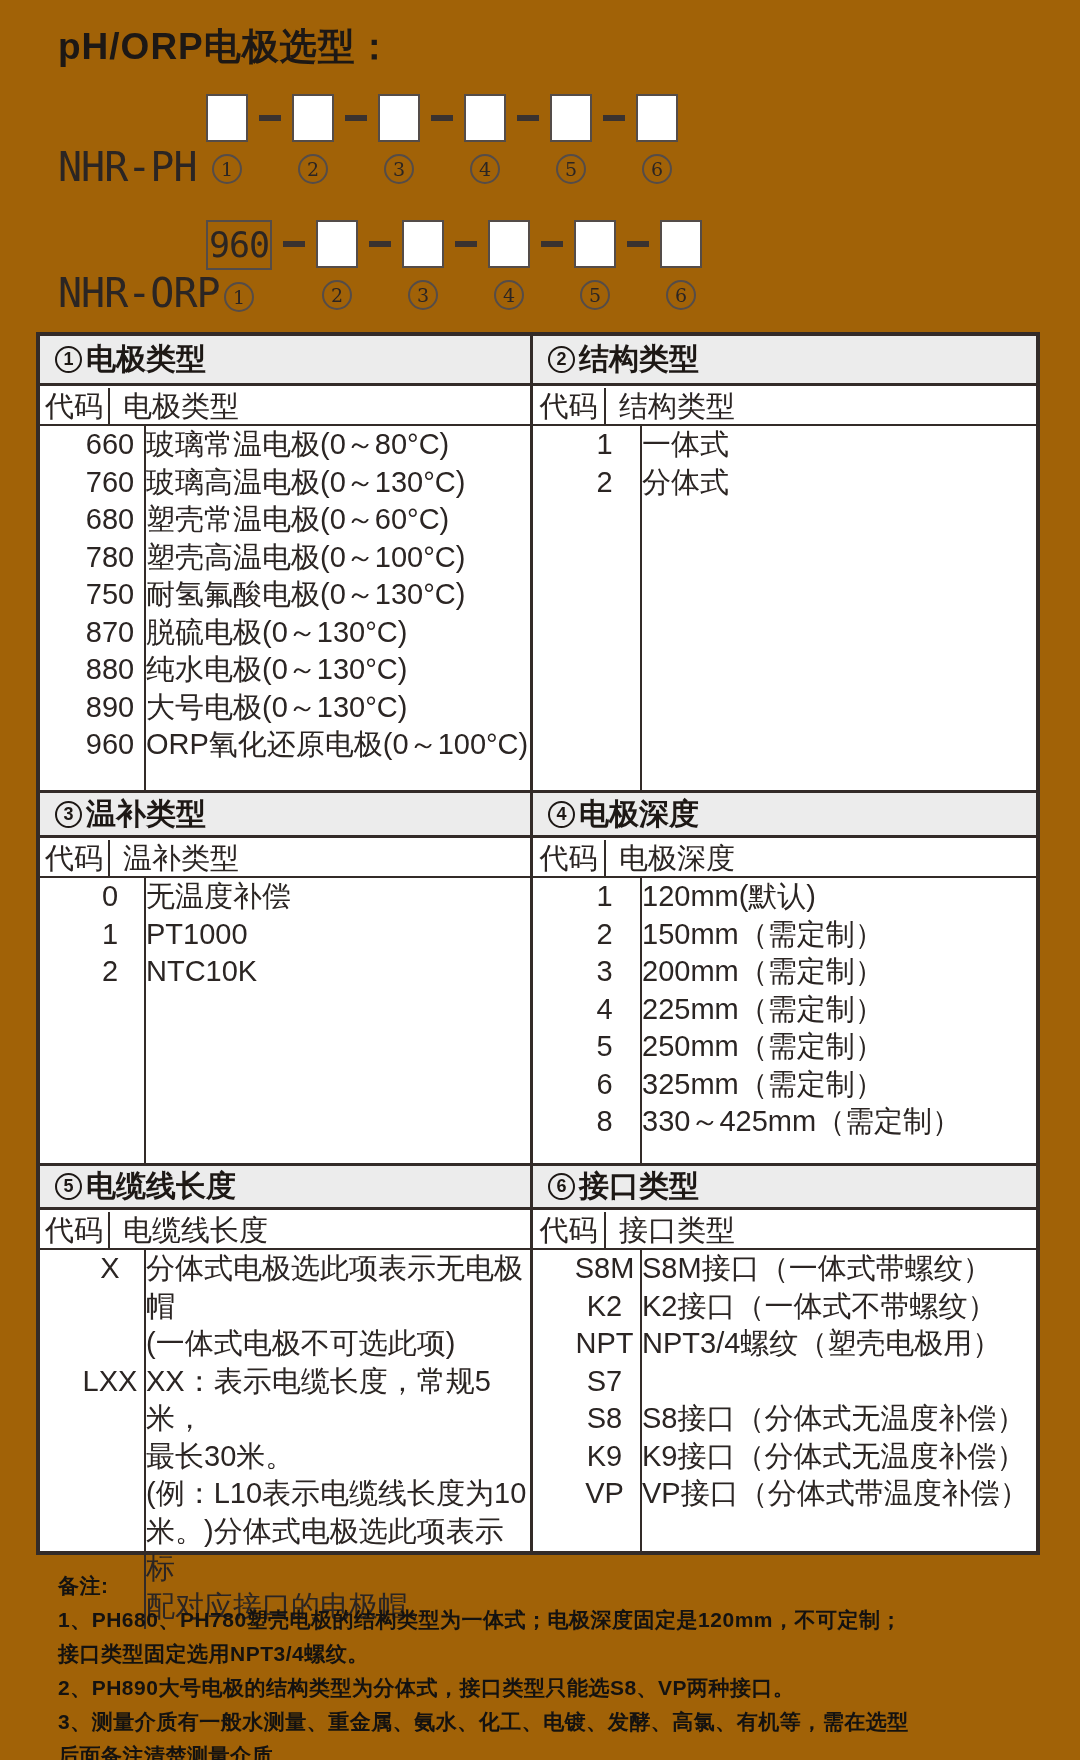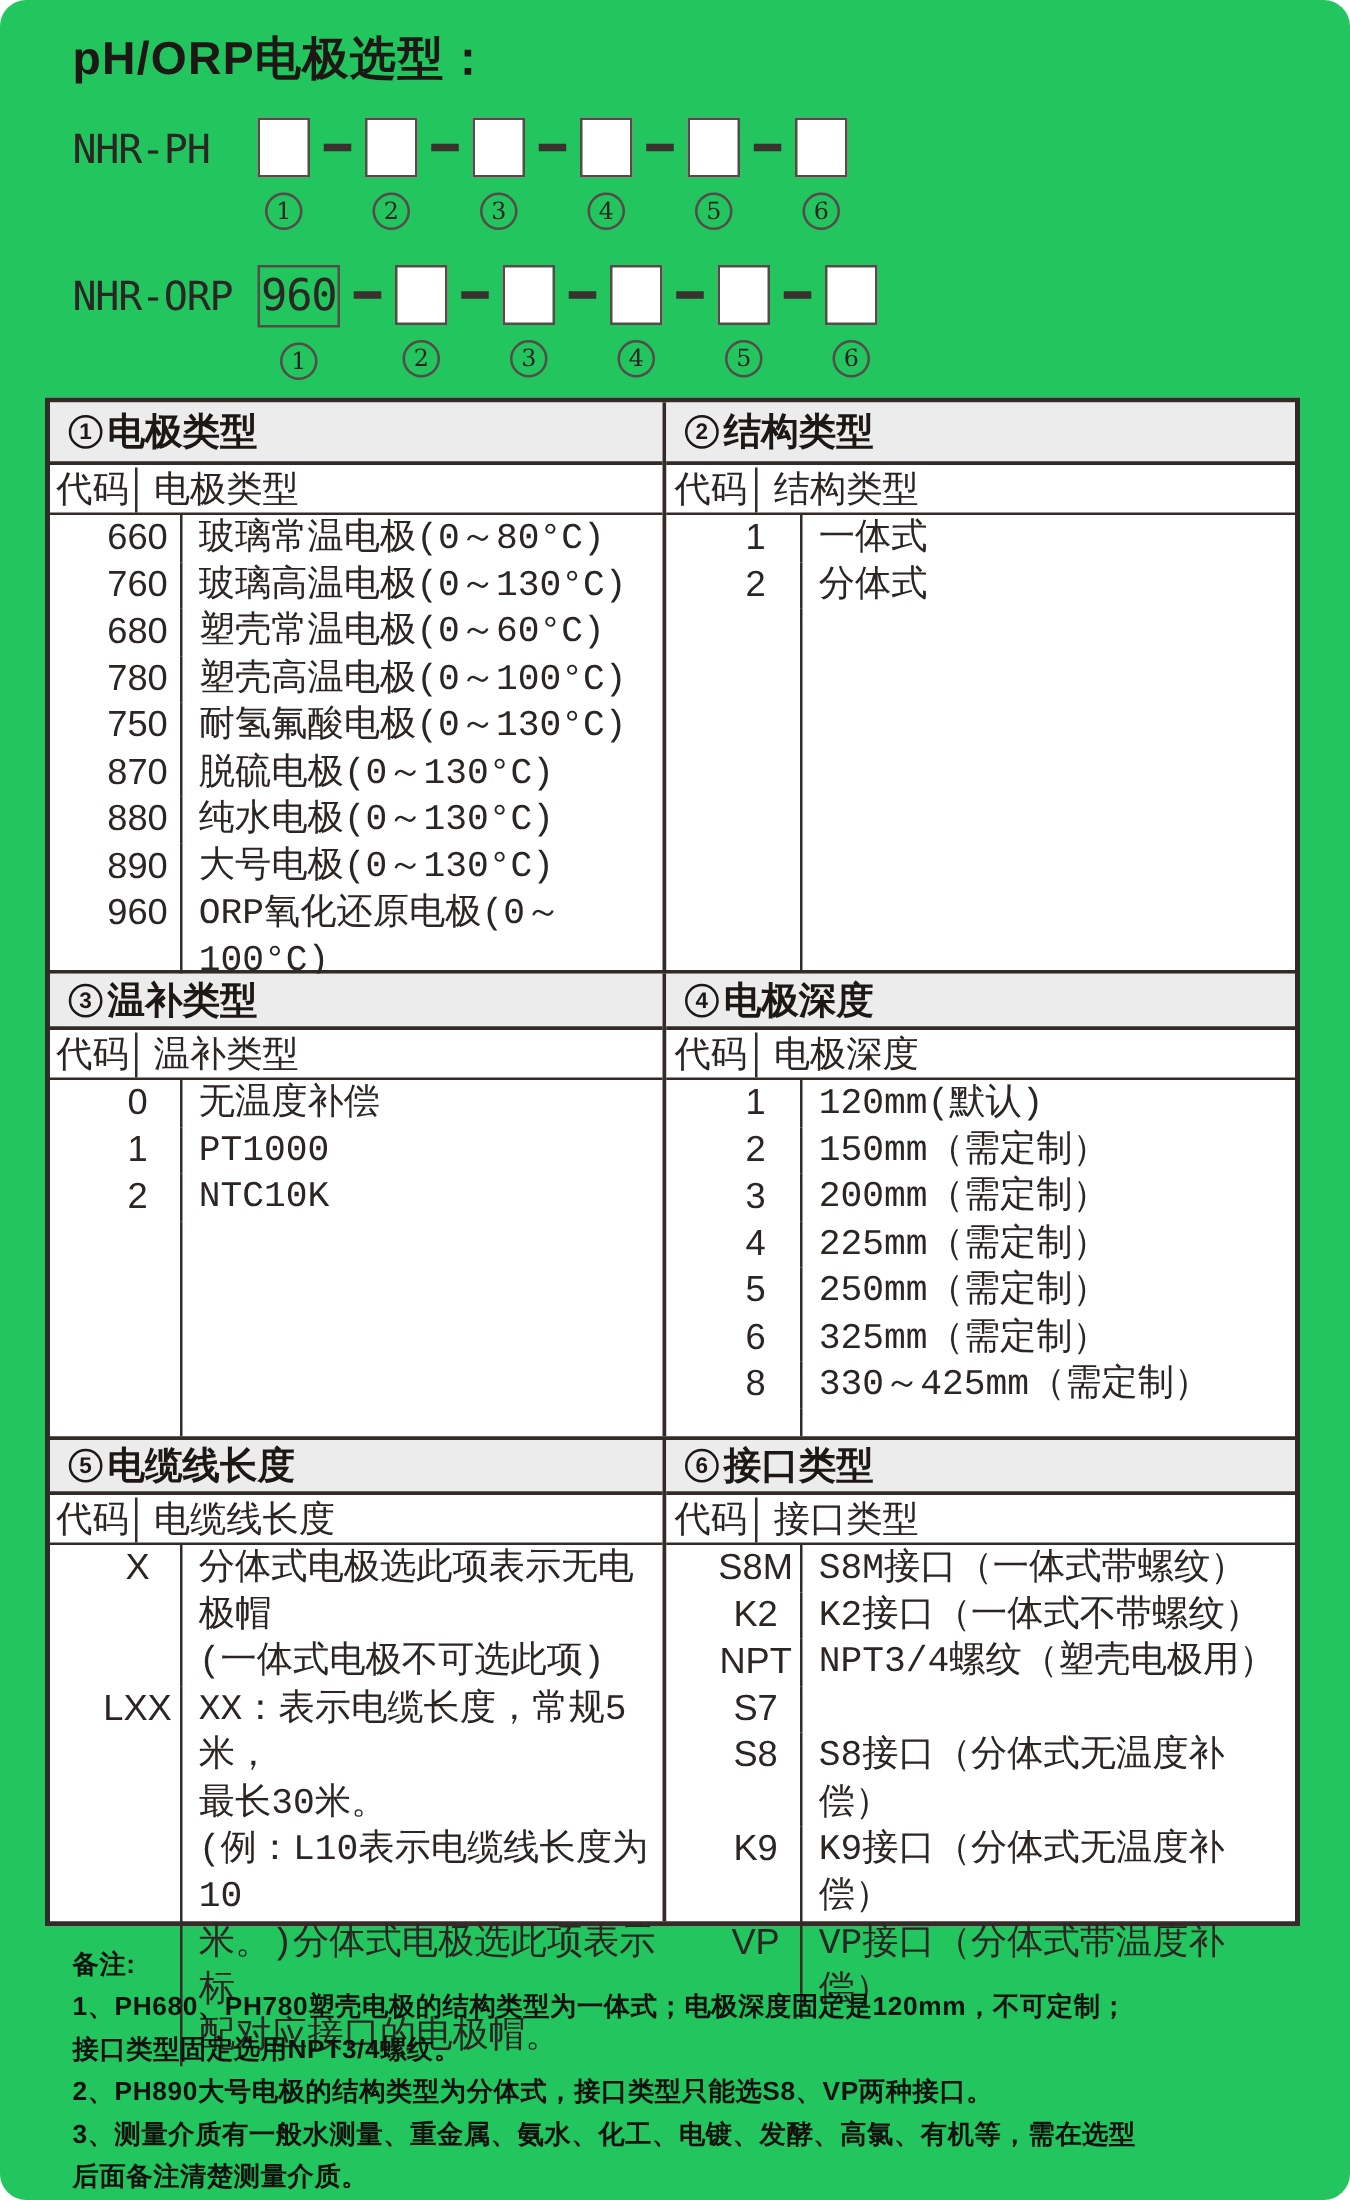--- a/index.html
+++ b/index.html
@@ -1,25 +1,25 @@
 <!DOCTYPE html>
 <html><head>
 <meta charset="utf-8">
 <style>
   html,body{margin:0;padding:0;background:#ffffff;}
   body{width:1080px;height:1760px;font-family:"Liberation Sans","DejaVu Sans",sans-serif;color:#2b2523;}
-  .page{position:relative;width:1080px;height:1760px;overflow:hidden;background:#22c55e;border-radius:21px;}
+  .page{position:relative;width:1080px;height:1760px;overflow:hidden;background:#a16207;}
 
   .title{margin:22px 0 0 58px;font-size:37px;font-weight:bold;letter-spacing:1px;color:#1d1815;}
 
   
   .model-row{display:flex;align-items:flex-start;margin-left:58px;}
   .row-ph{margin-top:22px;}
   .row-orp{margin-top:28px;}
-  .model-label{width:148px;flex:none;font-family:"DejaVu Sans Mono","Liberation Mono",monospace;font-size:32px;line-height:50px;letter-spacing:-1px;white-space:nowrap;color:#2b2523;}
+  .model-label{width:148px;flex:none;font-family:"DejaVu Sans Mono","Liberation Mono",monospace;font-size:40px;line-height:50px;letter-spacing:-1px;white-space:nowrap;color:#2b2523;margin-top:48px;}
   .slot{display:flex;flex-direction:column;align-items:center;flex:none;}
   .pbox{width:42px;height:48px;border:2px solid #544c49;box-sizing:border-box;background:#fff;}
   .code-box{width:66px;height:50px;border:2px solid #544c49;box-sizing:border-box;display:flex;align-items:center;justify-content:center;font-family:"DejaVu Sans Mono","Liberation Mono",monospace;font-size:35px;letter-spacing:-1px;}
   .dash{width:22px;height:6px;background:#3a322f;margin:21px 11px 0 11px;flex:none;}
   .circ{width:30px;height:30px;border:2px solid #544c49;border-radius:50%;box-sizing:border-box;margin-top:12px;display:flex;align-items:center;justify-content:center;font-family:"DejaVu Serif","Liberation Serif",serif;font-size:19px;line-height:1;color:#2b2523;}
 
   
   .sel-table{box-sizing:border-box;width:1004px;margin:14px 0 0 36px;border:4px solid #332b28;background:#fff;}
   .band{display:flex;box-sizing:border-box;}
   .band + .band{border-top:3px solid #332b28;}
@@ -36,21 +36,21 @@
   .hnum{display:inline-flex;width:27px;height:27px;border:2px solid #1d1815;border-radius:50%;align-items:center;justify-content:center;font-size:18px;margin-right:4px;box-sizing:border-box;flex:none;}
   .sec-sub{flex:none;display:flex;height:40px;border-bottom:2px solid #332b28;box-sizing:border-box;font-size:29px;align-items:flex-end;}
   .sec-rows{flex:1;display:flex;flex-direction:column;font-size:29px;min-height:0;margin-left:36px;}
   .cell-code{flex:none;border-right:2px solid #332b28;text-align:center;box-sizing:border-box;}
   .sec-left .cell-code{width:70px;}
   .sec-right .cell-code{width:73px;}
   .sec-sub .cell-code{line-height:36px;}
   .cell-name{flex:1;padding-left:13px;line-height:36px;white-space:nowrap;}
   .data-row{display:flex;flex:none;}
   .data-row .cell-code{line-height:37.5px;}
-  .data-row .cell-desc{flex:1;padding-left:13px;line-height:37.5px;white-space:pre-line;font-family:Liberation Mono, monospace;}
+  .data-row .cell-desc{flex:1;line-height:37.5px;white-space:pre-line;}
   .data-row.filler{flex:1;min-height:4px;}
 
   
   .notes{margin:14px 0 0 58px;font-size:21px;font-weight:bold;line-height:34px;color:#141210;letter-spacing:0.5px;}
   .note-line{white-space:nowrap;}
 </style>
 </head>
 <body>
 
 <div class="page">

